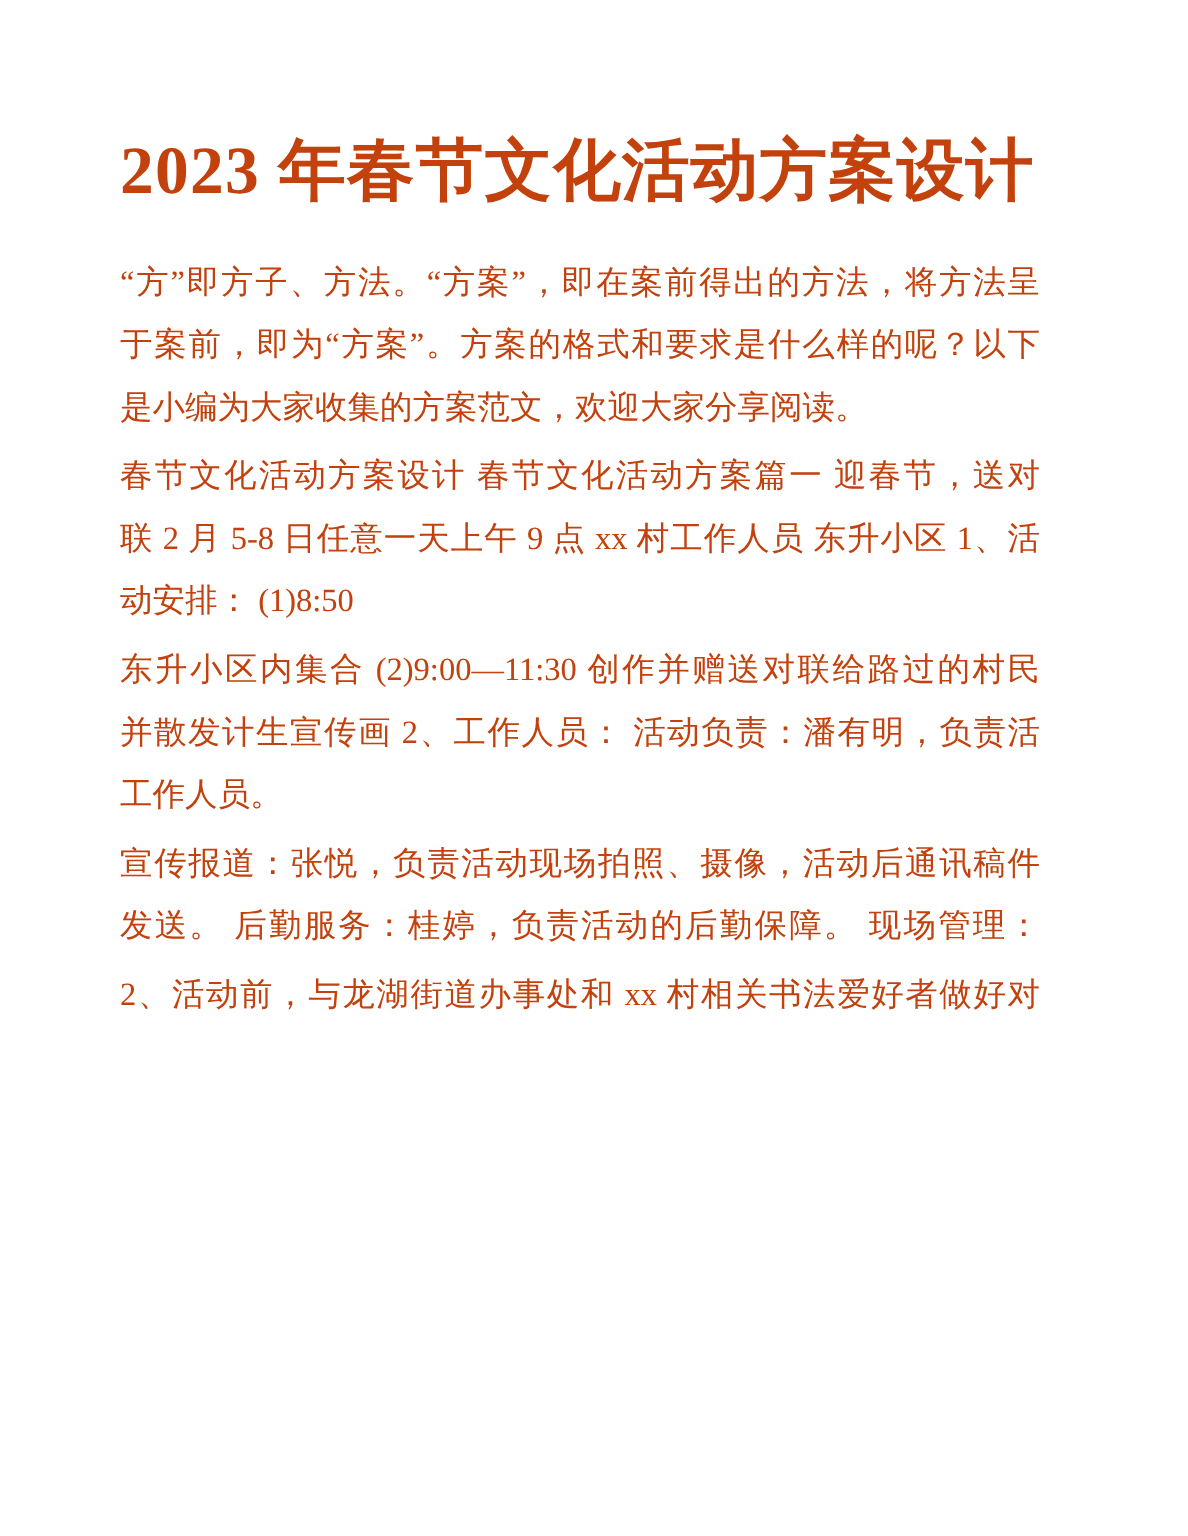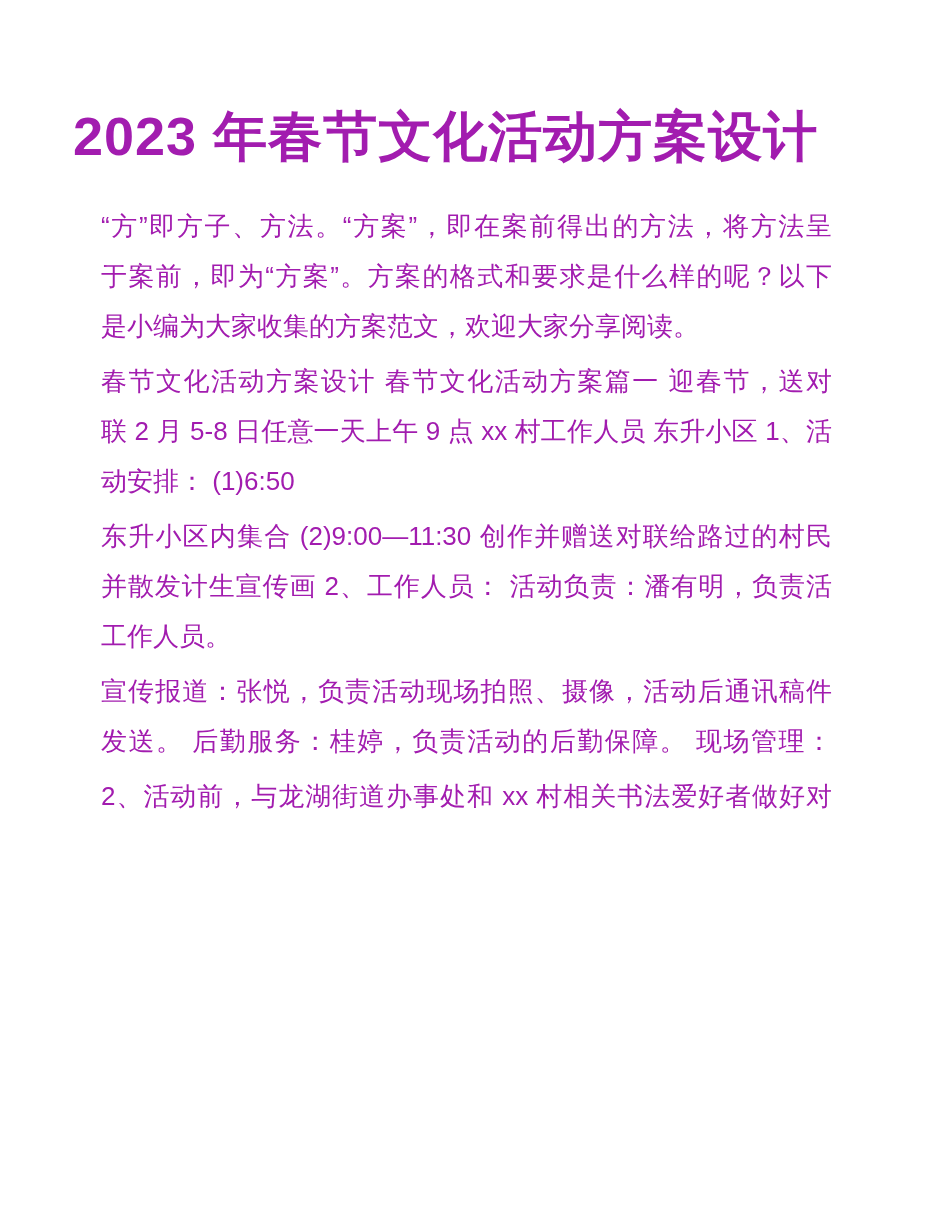--- a/index.html
+++ b/index.html
@@ -4,42 +4,41 @@
 <style>
   html, body { margin: 0; padding: 0; }
   body { background: #ffffff; }
 
   .page {
     position: relative;
     width: 950px;
     height: 1229px;
     margin: 0;
     background: #ffffff;
-    color: #a21caf;
+    color: #c2410c;
     box-sizing: border-box;
-    padding: 96px 118px 0 73px;
-    font-family: Liberation Sans, sans-serif;
+    padding: 96px 118px 0 96px;
+    font-family: Liberation Serif, serif;
     overflow: hidden;
   }
 
   .title {
     margin: 0 0 24px 0;
     font-size: 54px;
     font-weight: bold;
     line-height: 81px;
     letter-spacing: 1px;
   }
   .title .t-line {
     display: block;
     white-space: nowrap;
   }
 
   .doc-body {
     font-size: 26px;
-    margin-left: 28px;
   }
 
   .para {
     margin: 0 0 5px 0;
   }
   .para:last-child { margin-bottom: 0; }
 
   .line {
     display: block;
     height: 50px;
@@ -67,21 +66,21 @@
 
     <p class="para">
       <span class="line">“方”即方子、方法。“方案”，即在案前得出的方法，将方法呈</span>
       <span class="line">于案前，即为“方案”。方案的格式和要求是什么样的呢？以下</span>
       <span class="line end">是小编为大家收集的方案范文，欢迎大家分享阅读。</span>
     </p>
 
     <p class="para">
       <span class="line">春节文化活动方案设计 春节文化活动方案篇一 迎春节，送对</span>
       <span class="line">联 2 月 5-8 日任意一天上午 9 点 xx 村工作人员 东升小区 1、活</span>
-      <span class="line end">动安排： (1)6:50</span>
+      <span class="line end">动安排： (1)8:50</span>
     </p>
 
     <p class="para">
       <span class="line">东升小区内集合 (2)9:00—11:30 创作并赠送对联给路过的村民</span>
       <span class="line">并散发计生宣传画 2、工作人员： 活动负责：潘有明，负责活</span>
       <span class="line end">工作人员。</span>
     </p>
 
     <p class="para">
       <span class="line">宣传报道：张悦，负责活动现场拍照、摄像，活动后通讯稿件</span>

